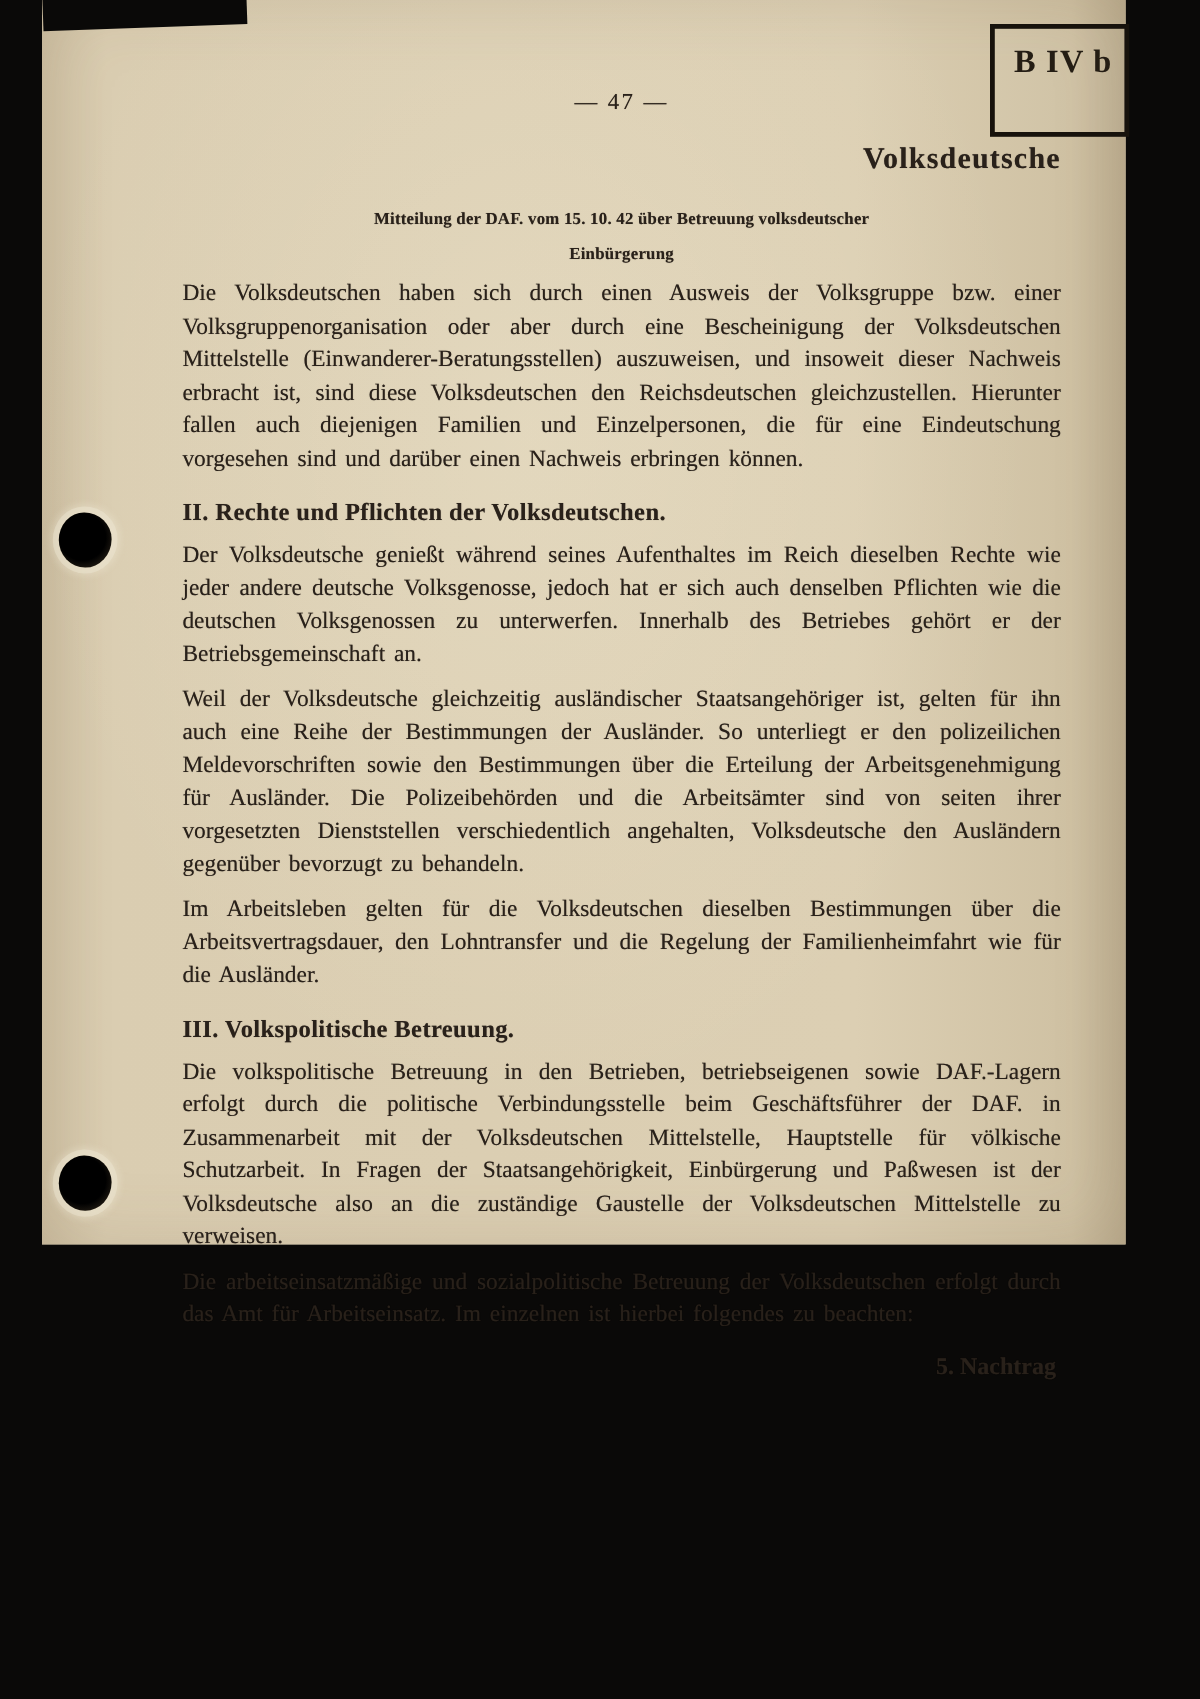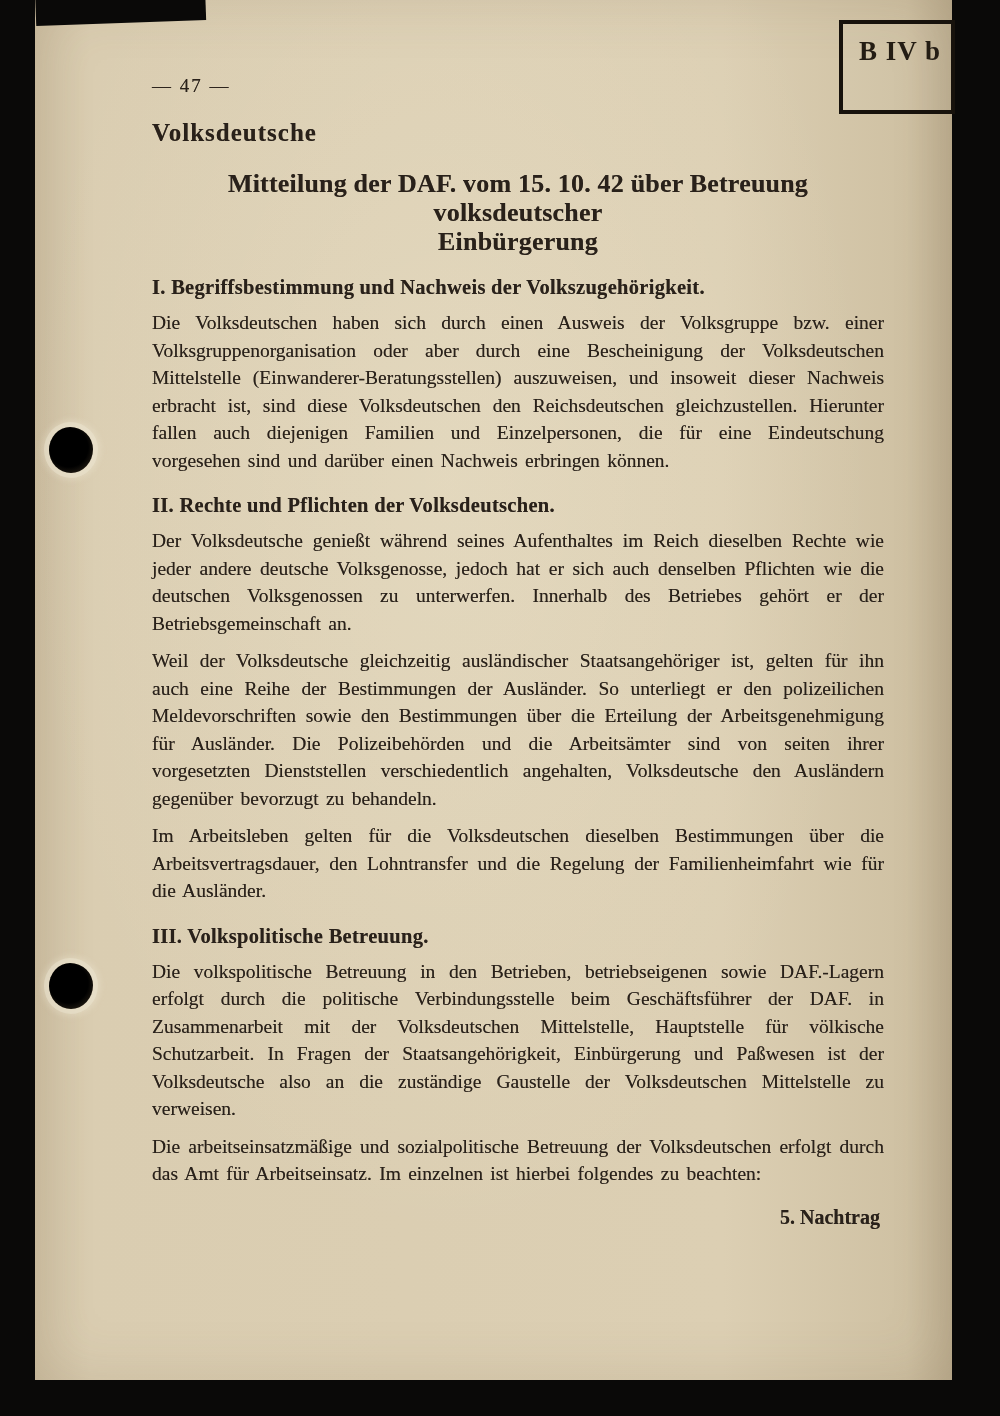--- a/index.html
+++ b/index.html
@@ -15,27 +15,26 @@
     position: relative;
     width: 1000px;
     height: 1416px;
     background: #0a0908;
   }
   .paper {
     position: absolute;
     left: 35px;
     top: 0;
     width: 903px;
-    height: 1380px;
+    height: 1037px;
     background:
       radial-gradient(ellipse at 45% 35%, rgba(255,250,230,0.22), rgba(0,0,0,0) 60%),
       linear-gradient(90deg, #cfc1a4 0%, #dacdb1 6%, #dccfb3 75%, #cfc1a3 95%, #bdae90 100%);
     background-color: #d8cbae;
     box-shadow: inset 0 0 60px rgba(120,100,70,0.18);
-    padding-left: 14px;
   }
   .edge-top-left {
     position: absolute;
     left: 0;
     top: -10px;
     width: 170px;
     height: 36px;
     background: #0a0908;
     transform: rotate(-2deg);
     transform-origin: left top;
@@ -72,36 +71,37 @@
   .content {
     position: absolute;
     left: 117px;
     top: 0;
     width: 732px;
     color: #29211a;
     text-shadow: 0 0 0.6px rgba(41,33,26,0.55);
   }
   .page-number {
     margin-top: 72px;
+    text-align: center;
     font-size: 19px;
     letter-spacing: 2px;
     line-height: 28px;
   }
   .doc-title {
     margin: 16px 0 0 0;
-    text-align: left;
+    text-align: right;
     font-size: 25px;
     font-weight: bold;
     letter-spacing: 1px;
     line-height: 33px;
   }
   .doc-subtitle {
     margin: 20px 0 0 0;
     text-align: center;
-    font-size: 26px;
+    font-size: 14px;
     font-weight: bold;
     line-height: 29px;
     letter-spacing: 0.2px;
   }
   .section-heading {
     margin: 18px 0 8px 0;
     font-size: 20.5px;
     font-weight: bold;
     letter-spacing: 0.3px;
     line-height: 27px;
@@ -138,21 +138,20 @@
     <div class="content">
       <div class="page-number">— 47 —</div>
 
       <div class="doc-title">Volksdeutsche</div>
 
       <div class="doc-subtitle">
         <span>Mitteilung der DAF. vom 15. 10. 42 über Betreuung volksdeutscher</span><br>
         <span>Einbürgerung</span>
       </div>
 
-      <div class="section-heading">I. Begriffsbestimmung und Nachweis der Volkszugehörigkeit.</div>
       <p>Die Volksdeutschen haben sich durch einen Ausweis der Volksgruppe bzw. einer Volksgruppenorganisation oder aber durch eine Bescheinigung der Volksdeutschen Mittelstelle (Einwanderer-Beratungsstellen) auszuweisen, und insoweit dieser Nachweis erbracht ist, sind diese Volksdeutschen den Reichsdeutschen gleichzustellen. Hierunter fallen auch diejenigen Familien und Einzelpersonen, die für eine Eindeutschung vorgesehen sind und darüber einen Nachweis erbringen können.</p>
 
       <div class="section-heading">II. Rechte und Pflichten der Volksdeutschen.</div>
       <p>Der Volksdeutsche genießt während seines Aufenthaltes im Reich dieselben Rechte wie jeder andere deutsche Volksgenosse, jedoch hat er sich auch denselben Pflichten wie die deutschen Volksgenossen zu unterwerfen. Innerhalb des Betriebes gehört er der Betriebsgemeinschaft an.</p>
       <p>Weil der Volksdeutsche gleichzeitig ausländischer Staatsangehöriger ist, gelten für ihn auch eine Reihe der Bestimmungen der Ausländer. So unterliegt er den polizeilichen Meldevorschriften sowie den Bestimmungen über die Erteilung der Arbeitsgenehmigung für Ausländer. Die Polizeibehörden und die Arbeitsämter sind von seiten ihrer vorgesetzten Dienststellen verschiedentlich angehalten, Volksdeutsche den Ausländern gegenüber bevorzugt zu behandeln.</p>
       <p>Im Arbeitsleben gelten für die Volksdeutschen dieselben Bestimmungen über die Arbeitsvertragsdauer, den Lohntransfer und die Regelung der Familienheimfahrt wie für die Ausländer.</p>
 
       <div class="section-heading">III. Volkspolitische Betreuung.</div>
       <p>Die volkspolitische Betreuung in den Betrieben, betriebseigenen sowie DAF.-Lagern erfolgt durch die politische Verbindungsstelle beim Geschäftsführer der DAF. in Zusammenarbeit mit der Volksdeutschen Mittelstelle, Hauptstelle für völkische Schutzarbeit. In Fragen der Staatsangehörigkeit, Einbürgerung und Paßwesen ist der Volksdeutsche also an die zuständige Gaustelle der Volksdeutschen Mittelstelle zu verweisen.</p>
 

